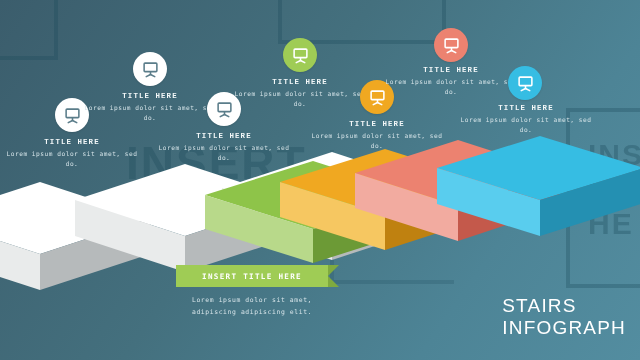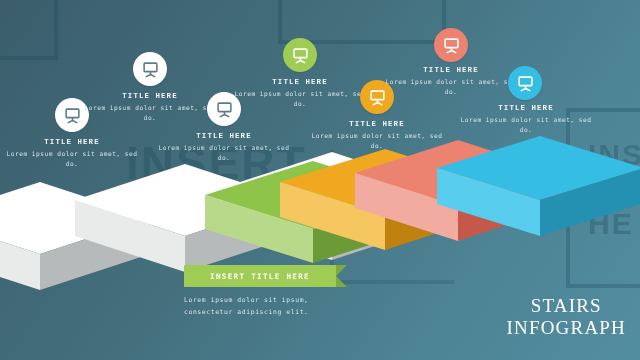--- a/index.html
+++ b/index.html
@@ -61,21 +61,21 @@
     font-weight:bold;font-size:7.4px;letter-spacing:1.1px;
     color:#f2f7f8;margin:0 0 3px 0;
   }
   .cap-body{
     font-family:"DejaVu Sans Mono", monospace;
     font-size:6.2px;letter-spacing:0.5px;line-height:1.55;
     color:#d3e2e7;margin:0;
   }
 
   
-  #label-wrap{position:absolute;left:184px;top:265px;width:152px;}
+  #label-wrap{position:absolute;left:176px;top:265px;width:152px;text-align:center;}
   #label-banner{
     position:relative;height:22px;background:#9fcc55;
     display:flex;align-items:center;justify-content:center;
   }
   #label-banner-fold{
     position:absolute;right:-11px;top:0;width:0;height:0;
     border-top:11px solid #7faa3f;border-bottom:11px solid #7faa3f;
     border-right:11px solid transparent;
   }
   #label-text{
@@ -83,22 +83,22 @@
     font-weight:bold;font-size:7.6px;letter-spacing:1.3px;color:#ffffff;
   }
   #label-body{
     margin-top:8px;
     font-family:"DejaVu Sans Mono", monospace;
     font-size:6.4px;letter-spacing:0.6px;line-height:1.8;color:#d6e4e9;
   }
 
   
   #slide-title{
-    position:absolute;right:14px;bottom:22px;text-align:center;
-    font-family:Liberation Serif, serif;
+    position:absolute;right:14px;bottom:22px;text-align:left;
+    font-family:Liberation Sans, sans-serif;
     font-size:19px;line-height:1.12;letter-spacing:1.2px;
     color:#ffffff;
   }
   #slide-title span{display:block;}
 </style>
 </head>
 <body>
 
 <div id="slide">
 
@@ -261,21 +261,21 @@
       <p class="cap-title">TITLE HERE</p>
       <p class="cap-body">Lorem ipsum dolor sit amet, sed do.</p>
     </div>
   </div>
 
   <div id="label-wrap">
     <div id="label-banner">
       <span id="label-text">INSERT TITLE HERE</span>
       <span id="label-banner-fold"></span>
     </div>
-    <div id="label-body">Lorem ipsum dolor sit ipsum, consectetur adipiscing elit.</div>
+    <div id="label-body">Lorem ipsum dolor sit amet, adipiscing adipiscing elit.</div>
   </div>
 
   <div id="slide-title">
     <span>STAIRS</span>
     <span>INFOGRAPH</span>
   </div>
 
 </div>
 
 </body></html>

